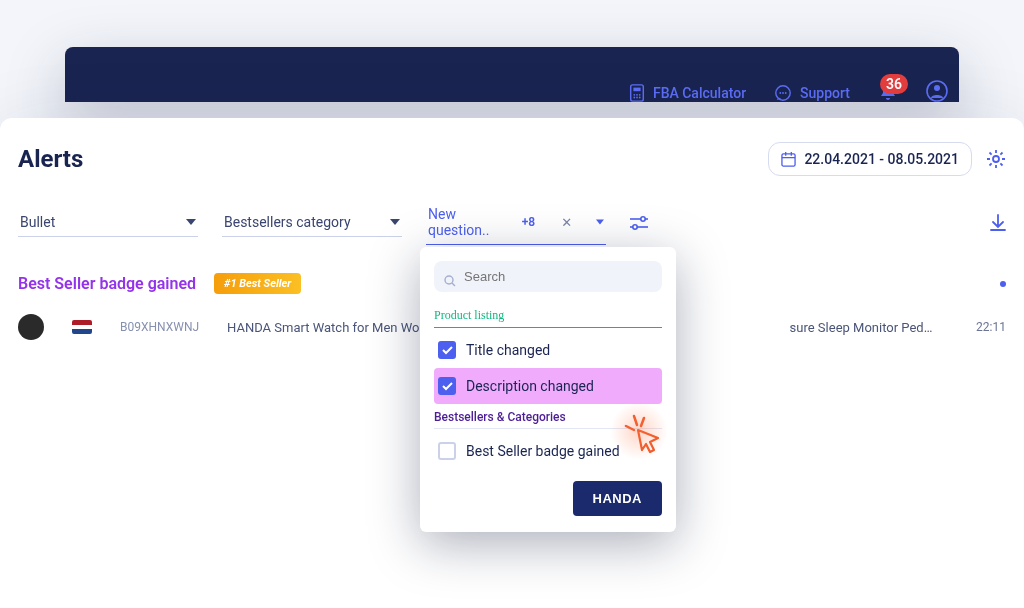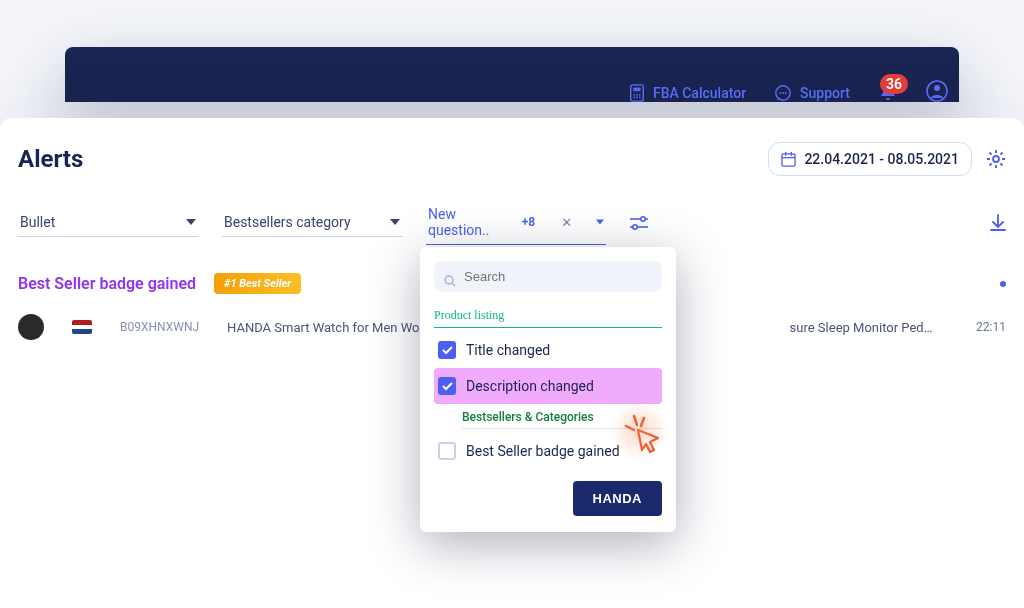--- a/index.html
+++ b/index.html
@@ -197,21 +197,21 @@
     color: #a5aed0;
   }
   .group-label {
     font-size: 12px;
     font-weight: 500;
     padding: 6px 0 4px 0;
     border-bottom: 1px solid #e2e6f5;
     margin-bottom: 4px;
   }
   .group-label.green { color: #10b981; border-bottom-color: #10b981; font-family: Liberation Serif, serif; }
-  .group-label.purple { color: #15803d; margin-left: 28px; }
+  .group-label.purple { color: #4c1d95; }
   .check-row {
     display: flex;
     align-items: center;
     gap: 10px;
     padding: 9px 4px;
     font-size: 14px;
     color: #1a2451;
     cursor: pointer;
     border-radius: 4px;
     position: relative;

